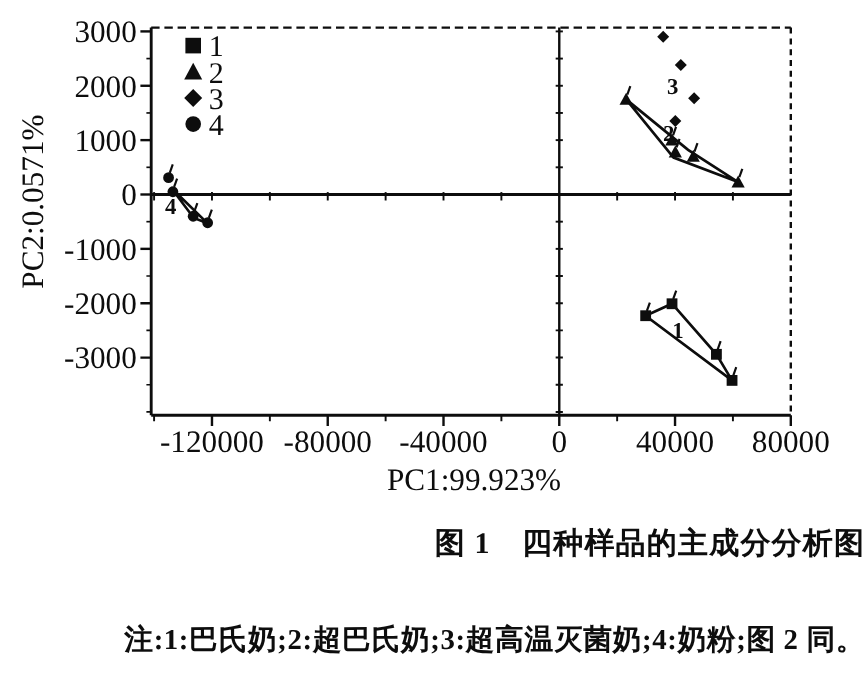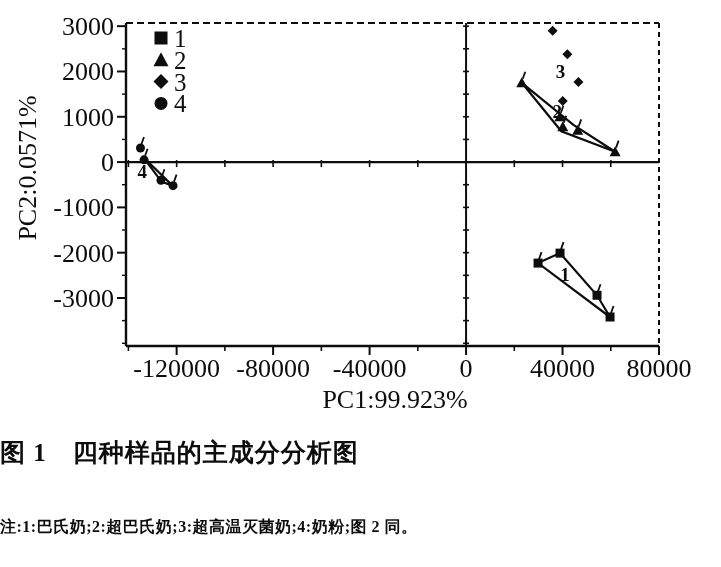--- a/index.html
+++ b/index.html
@@ -1,22 +1,22 @@
 <!DOCTYPE html>
 <html><head>
 <meta charset="utf-8">
 <style>
   html,body{margin:0;padding:0;background:#ffffff;}
   .figure{position:relative;width:721px;height:567px;background:#ffffff;overflow:hidden;
           font-family:"Liberation Serif","DejaVu Serif",serif;color:#0d0d0d;}
   .plot-svg{position:absolute;left:0;top:0;}
-  .cap{position:absolute;left:0;width:721px;text-align:left;color:#0d0d0d;white-space:nowrap;}
+  .cap{position:absolute;left:0;width:721px;text-align:right;color:#0d0d0d;white-space:nowrap;}
   .cap-cn{top:436px;font-size:25px;font-weight:600;letter-spacing:1px;}
   .cap-en{top:478px;font-size:22px;font-weight:500;}
-  .cap-note{top:517px;font-size:16px;font-weight:600;letter-spacing:0.5px;}
+  .cap-note{top:517px;font-size:24px;font-weight:600;letter-spacing:0.5px;}
 </style>
 </head>
 <body>
 
 <div class="figure">
   <svg id="plot" class="plot-svg" width="721" height="424" viewBox="0 0 721 424">
       <line x1="126" y1="23" x2="126" y2="346" stroke="#0d0d0d" stroke-width="2.4" stroke-linecap="butt"></line>
       <line x1="126" y1="346" x2="659" y2="346" stroke="#0d0d0d" stroke-width="2.4" stroke-linecap="butt"></line>
       <line x1="126" y1="23" x2="659" y2="23" stroke="#0d0d0d" stroke-width="2" stroke-linecap="butt" stroke-dasharray="7 4"></line>
       <line x1="659" y1="23" x2="659" y2="346" stroke="#0d0d0d" stroke-width="2" stroke-linecap="butt" stroke-dasharray="5 4"></line>

